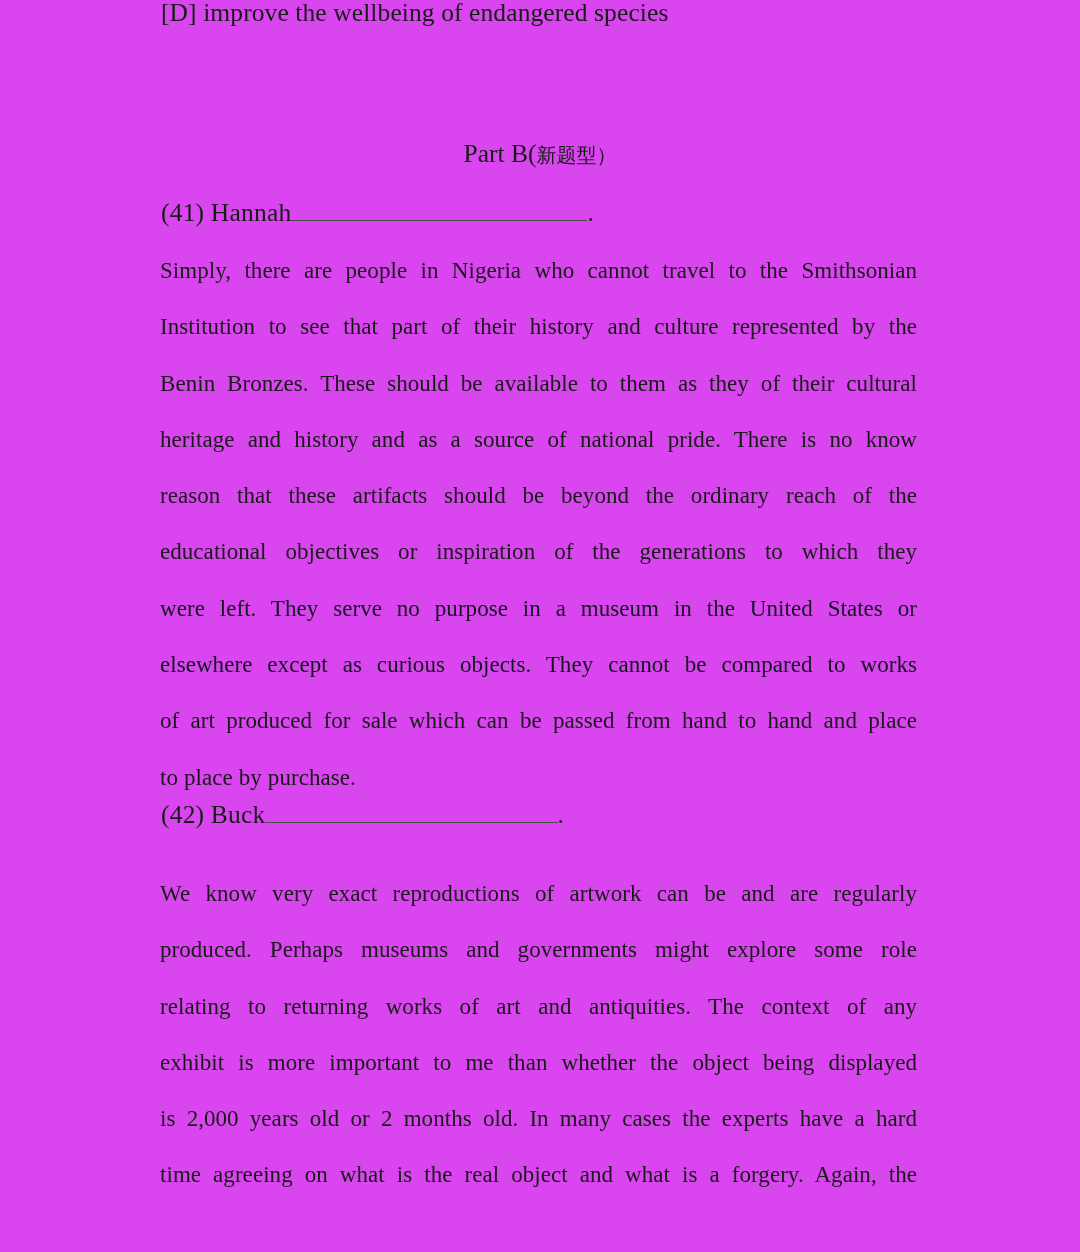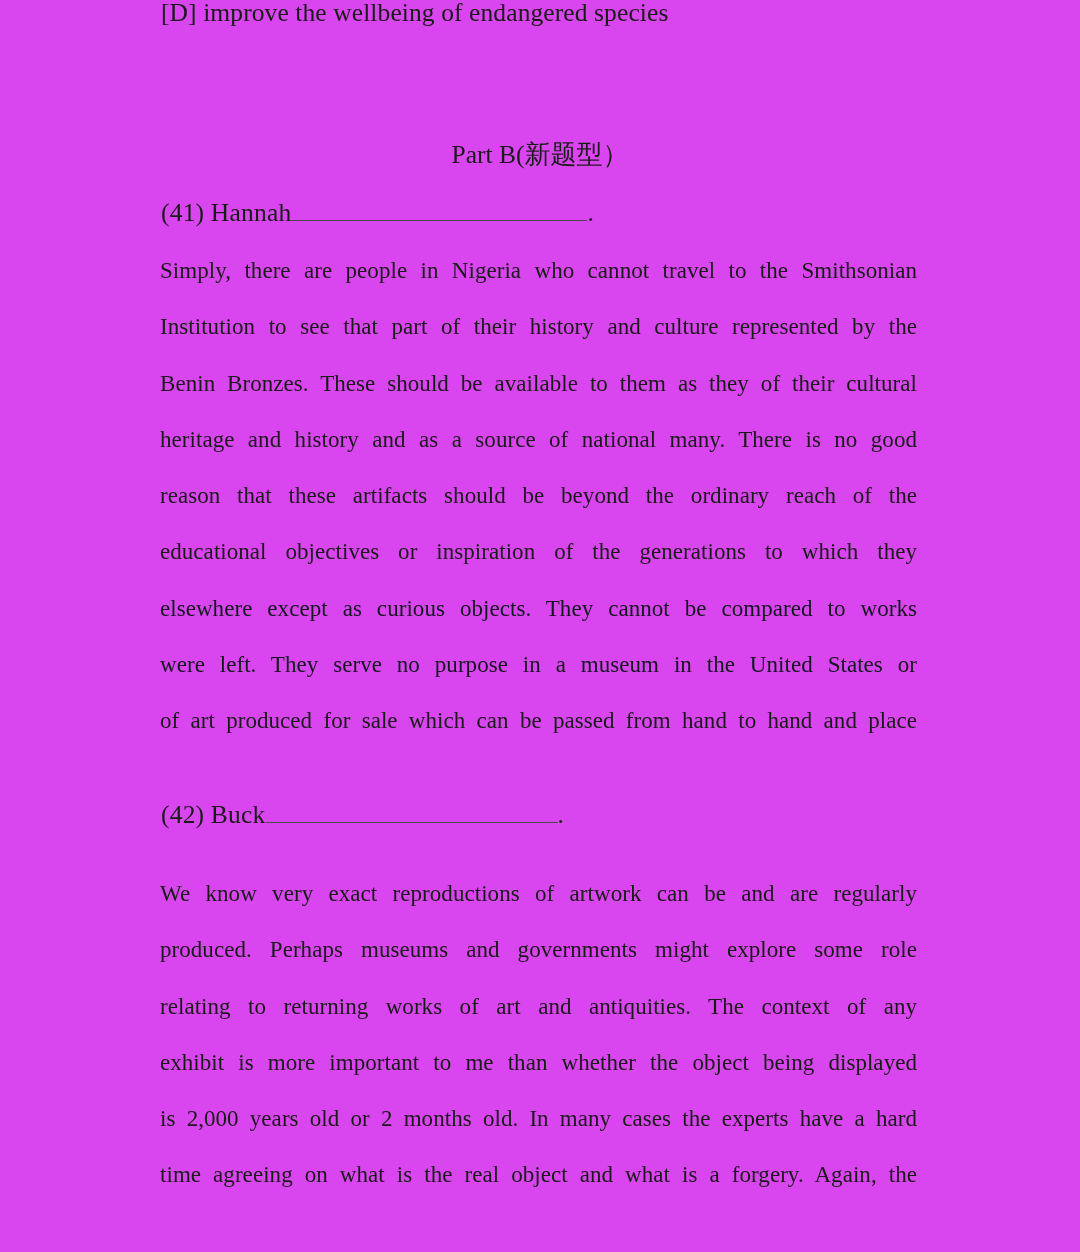--- a/index.html
+++ b/index.html
@@ -39,21 +39,21 @@
     position: absolute;
     left: 0;
     top: 137px;
     width: 1080px;
     text-align: center;
     font-size: 25.5px;
     line-height: 34px;
   }
   .section-heading .cjk {
     font-family: "DejaVu Sans", "Liberation Sans", sans-serif;
-    font-size: 26px;
+    font-size: 20px;
   }
 
   
   .qline {
     position: absolute;
     left: 161px;
     font-size: 25.5px;
     line-height: 34px;
     white-space: nowrap;
     text-align: center;
@@ -111,26 +111,27 @@
   </div>
 
   <div class="qline" id="q41">
     <span class="label">(41) Hannah</span><span class="blank"></span><span>.</span>
   </div>
 
   <div class="para" id="p41">
     <span class="ln">Simply, there are people in Nigeria who cannot travel to the Smithsonian</span>
     <span class="ln">Institution to see that part of their history and culture represented by the</span>
     <span class="ln">Benin Bronzes. These should be available to them as they of their cultural</span>
-    <span class="ln">heritage and history and as a source of national many. There is no good</span>
+    <span class="ln">heritage and history and as a source of national pride. There is no know</span>
     <span class="ln">reason that these artifacts should be beyond the ordinary reach of the</span>
     <span class="ln">educational objectives or inspiration of the generations to which they</span>
+    <span class="ln ink-cool">were left. They serve no purpose in a museum in the United States or</span>
     <span class="ln ink-cool">elsewhere except as curious objects. They cannot be compared to works</span>
-    <span class="ln ink-cool">were left. They serve no purpose in a museum in the United States or</span>
     <span class="ln">of art produced for sale which can be passed from hand to hand and place</span>
+    <span class="ln last">to place by purchase.</span>
   </div>
 
   <div class="qline" id="q42">
     <span class="label">(42) Buck</span><span class="blank"></span><span>.</span>
   </div>
 
   <div class="para" id="p42">
     <span class="ln">We know very exact reproductions of artwork can be and are regularly</span>
     <span class="ln">produced. Perhaps museums and governments might explore some role</span>
     <span class="ln">relating to returning works of art and antiquities. The context of any</span>

